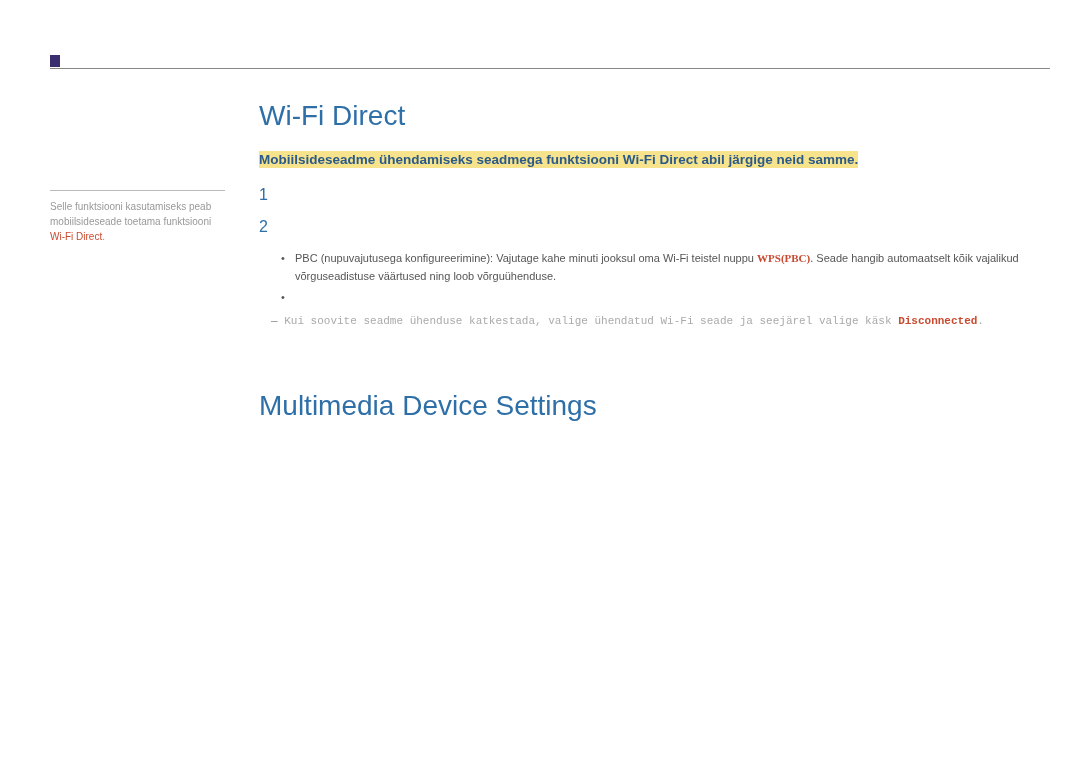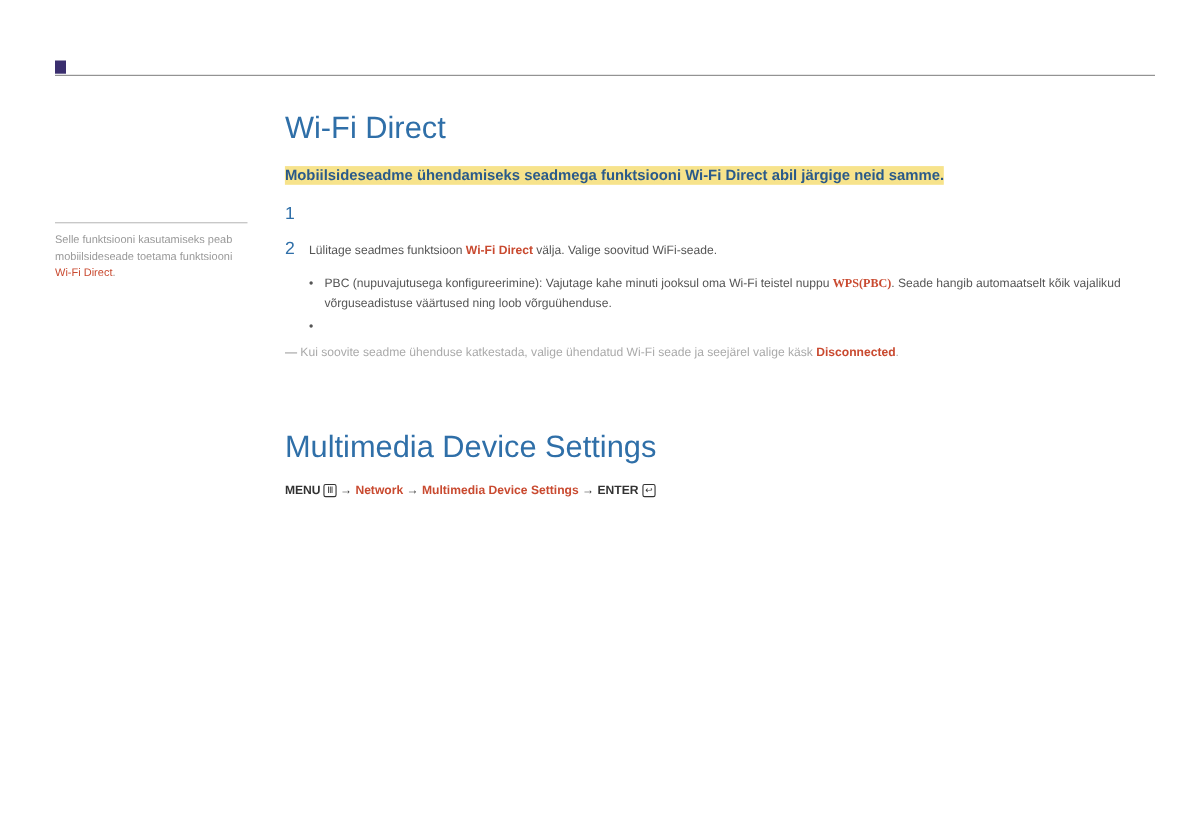--- a/index.html
+++ b/index.html
@@ -22,21 +22,21 @@
     position: absolute;
     left: 50px;
     top: 55px;
     width: 10px;
     height: 12px;
     background: #3a2e6e;
   }
   .side-note {
     position: absolute;
     left: 50px;
-    top: 202px;
+    top: 190px;
     width: 175px;
     font-size: 10px;
     line-height: 1.5;
     color: #999;
     border-top: 1px solid #bbb;
     padding-top: 8px;
   }
   .side-note .red { color: #c94a30; }
   .content {
     position: absolute;
@@ -116,25 +116,26 @@
   .sub-list .item {
     display: flex;
     margin-bottom: 4px;
   }
   .sub-list .bullet {
     width: 14px;
     flex-shrink: 0;
   }
   .sub-list .red { color: #c94a30; font-weight: bold; font-family: Liberation Serif, serif; }
   .footnote {
-    margin-left: 0;
+    margin-left: 12px;
     font-size: 11px;
     color: #aaa;
     line-height: 1.5;
     margin-top: 6px;
+    font-family: Liberation Mono, monospace;
   }
   .footnote .dash { color: #888; }
   .footnote .red { color: #c94a30; font-weight: bold; }
   .section2 { margin-top: 60px; }
 </style>
 </head>
 <body>
 
 <div class="accent-block"></div>
 <div class="top-rule"></div>
@@ -152,23 +153,20 @@
   <div class="highlight-wrap">
     <span class="highlight-line">Mobiilsideseadme ühendamiseks seadmega funktsiooni Wi-Fi Direct abil järgige neid samme.</span>
   </div>
 
   <div class="step-row">
     <div class="step-num">1</div>
   </div>
 
   <div class="step-row">
     <div class="step-num">2</div>
-    <div class="step-text">
-      <span>Lülitage seadmes funktsioon </span><span class="red">Wi-Fi Direct</span><span> välja. Valige soovitud WiFi-seade.</span>
-    </div>
   </div>
 
   <div class="sub-list">
     <div class="item">
       <div class="bullet">•</div>
       <div>
         <span>PBC (nupuvajutusega konfigureerimine): Vajutage kahe minuti jooksul oma Wi-Fi teistel nuppu </span><span class="red">WPS(PBC)</span><span>. Seade hangib automaatselt kõik vajalikud võrguseadistuse väärtused ning loob võrguühenduse.</span>
       </div>
     </div>
     <div class="item">
@@ -176,27 +174,16 @@
     </div>
   </div>
 
   <div class="footnote">
     <span class="dash">―</span><span> Kui soovite seadme ühenduse katkestada, valige ühendatud Wi-Fi seade ja seejärel valige käsk </span><span class="red">Disconnected</span><span>.</span>
   </div>
 
   <div class="section2">
     <h1>Multimedia Device Settings</h1>
 
-    <div class="menu-path">
-      <span>MENU</span>
-      <span class="menu-icon">Ⅲ</span>
-      <span class="arrow">→</span>
-      <span class="red">Network</span>
-      <span class="arrow">→</span>
-      <span class="red">Multimedia Device Settings</span>
-      <span class="arrow">→</span>
-      <span>ENTER</span>
-      <span class="enter-icon">↩</span>
-    </div>
 
   </div>
 
 </div>
 
 </body></html>

